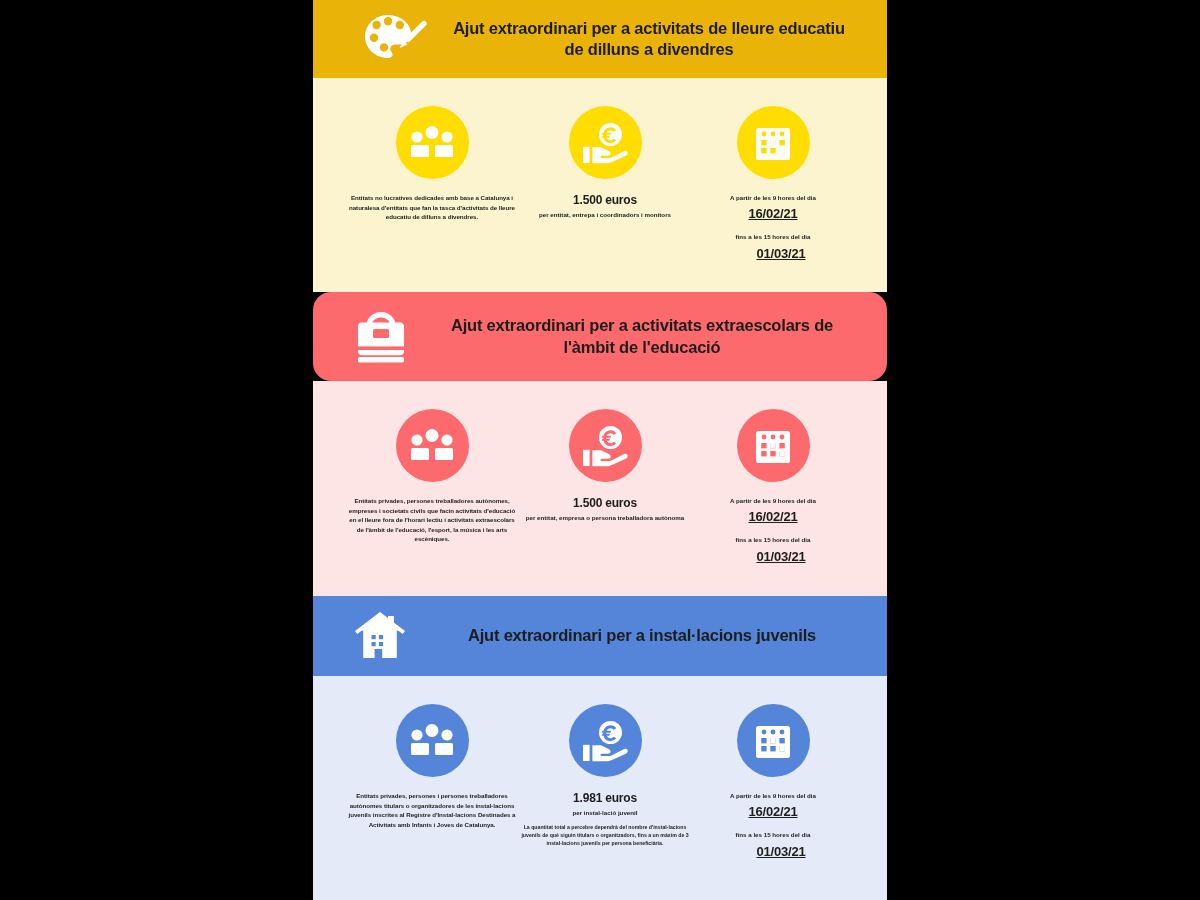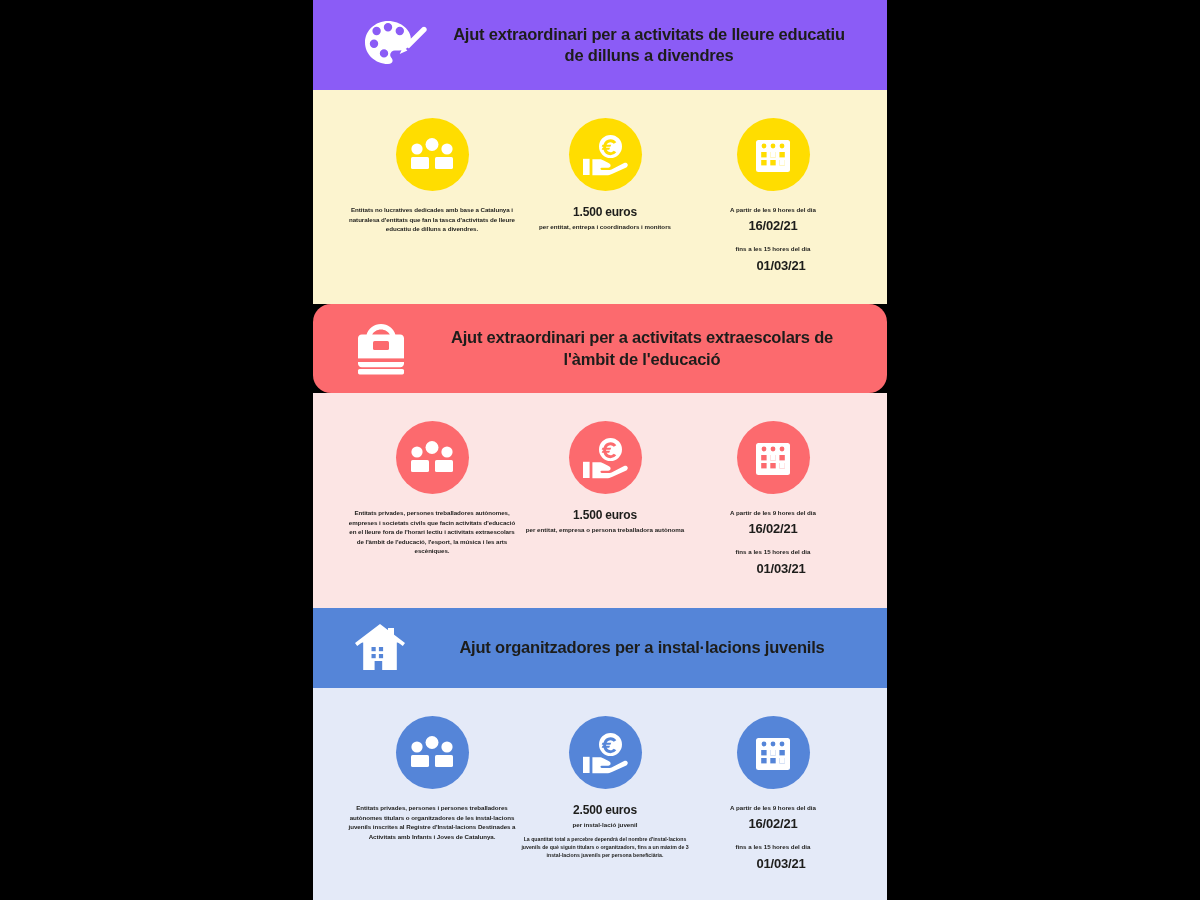--- a/index.html
+++ b/index.html
@@ -99,25 +99,26 @@
     font-weight: bold;
     color: #1d1d1b;
     line-height: 1.5;
   }
   .date-value {
     font-size: 13px;
     font-weight: bold;
     color: #1d1d1b;
     letter-spacing: -0.2px;
     margin: 4px 0 11px 0;
+    text-decoration: underline;
   }
   .date-value.last { margin-bottom: 0; margin-left: 16px; }
 
   
-  .sec-yellow .band-header { background: #8b5cf6; height: 90px; padding-left: 48px; }
+  .sec-yellow .band-header { background: #eab308; height: 78px; padding-left: 48px; }
   .sec-yellow .band-body   { background: #FCF4CF; height: 214px; }
   .sec-yellow .circle      { background: #FFDD00; }
 
   .sec-red .band-header { background: #FC6A6E; height: 89px; border-radius: 18px; }
   .sec-red .band-body   { background: #FCE5E4; height: 215px; }
   .sec-red .circle      { background: #FC6A6E; }
 
   .sec-blue .band-header { background: #5585D8; height: 80px; }
   .sec-blue .band-body   { background: #E4EAF8; height: 224px; }
   .sec-blue .circle      { background: #5585D8; }
@@ -294,21 +295,21 @@
             </g>
             <g fill="#5585D8">
               <rect x="17.5" y="25" width="4.2" height="4.2"></rect>
               <rect x="24.9" y="25" width="4.2" height="4.2"></rect>
               <rect x="17.5" y="32" width="4.2" height="4.2"></rect>
               <rect x="24.9" y="32" width="4.2" height="4.2"></rect>
               <rect x="20.6" y="39" width="7.6" height="9"></rect>
             </g>
           </svg>
         </span>
-        <div class="hdr-title">Ajut organitzadores per a instal·lacions juvenils</div>
+        <div class="hdr-title">Ajut extraordinari per a instal·lacions juvenils</div>
       </div>
 
       <div class="band-body">
         <div class="col col-people">
           <span class="circle">
             <svg width="44" height="36" viewBox="0 0 44 36">
               <g fill="#ffffff">
                 <circle cx="22" cy="7.5" r="6.5"></circle>
                 <circle cx="7" cy="12" r="5.6"></circle>
                 <circle cx="37" cy="12" r="5.6"></circle>
@@ -323,21 +324,21 @@
         <div class="col col-money">
           <span class="circle">
             <svg width="46" height="42" viewBox="0 0 46 42">
               <g fill="#ffffff">
                 <path d="M28.5 1a11.5 11.5 0 1 0 0 23 11.5 11.5 0 0 0 0-23zm0 4.2c2.4 0 4.5 1.2 5.8 3l-2.5 1.6a4.2 4.2 0 0 0-3.3-1.6c-1.7 0-3.2 1-3.9 2.5h4.6l-.8 2.1h-4.3v.9h3.9l-.8 2.1h-2.6a4.3 4.3 0 0 0 3.9 2.4c1.3 0 2.5-.6 3.3-1.5l2.5 1.6a7.3 7.3 0 0 1-5.8 2.9 7.4 7.4 0 0 1-7-5.4h-1.8l.8-2.1h.7v-.9h-1.5l.8-2.1h1a7.4 7.4 0 0 1 7-5.5z"></path>
                 <path d="M1 24.8h6.6V41H1z"></path>
                 <path d="M10.4 25.2h6.9c1.6 0 2.7.4 4.4 1.3l5.3 2.8c1 .5 1.6 1.3 1.6 2.2 0 1.3-1 2.2-2.4 2.2h-6.6a1.1 1.1 0 0 0 0 2.3h7.1c1.5 0 2.5-.3 3.8-1l11.6-6c1.3-.7 2.8-.2 3.4 1 .6 1.2.1 2.7-1.2 3.4L29.9 40c-1.9 1-3.2 1.3-5.4 1.3H10.4z"></path>
               </g>
             </svg>
           </span>
-          <p class="txt-amount">2.500 euros</p>
+          <p class="txt-amount">1.981 euros</p>
           <p class="txt-amount-sub">per instal·lació juvenil</p>
           <p class="txt-amount-note">La quantitat total a percebre dependrà del nombre d'instal·lacions juvenils de què siguin titulars o organitzadors, fins a un màxim de 3 instal·lacions juvenils per persona beneficiària.</p>
         </div>
 
         <div class="col col-dates">
           <span class="circle">
             <svg width="40" height="40" viewBox="0 0 40 40">
               <g fill="#ffffff">
                   <rect x="3" y="5" width="34" height="32" rx="2.5"></rect>
                 </g>

